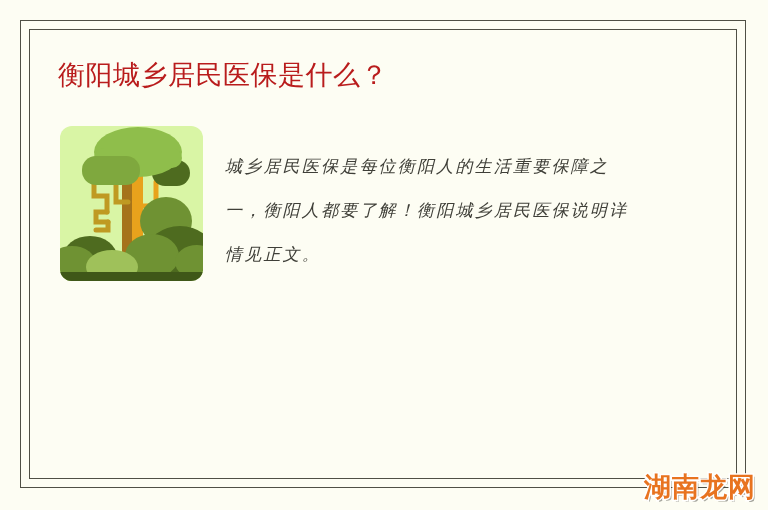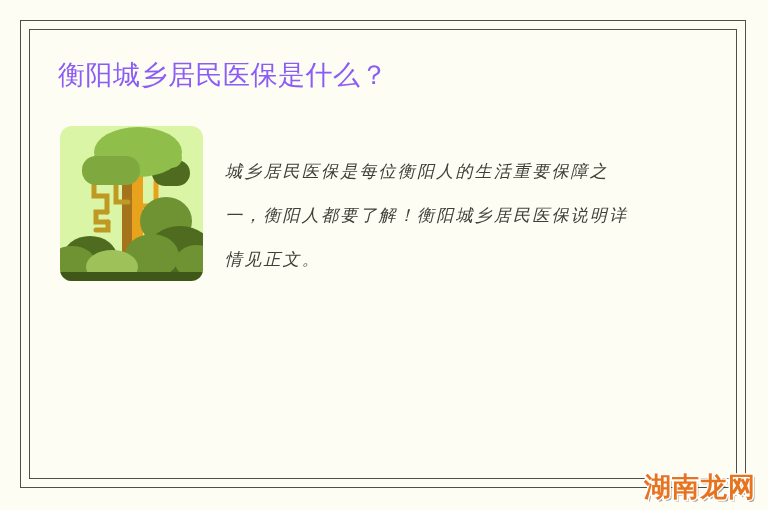--- a/index.html
+++ b/index.html
@@ -42,31 +42,31 @@
     position: absolute;
     left: 40px;
     top: 40px;
     right: 40px;
     bottom: 40px;
   }
 
   .article-title {
     font-size: 27px;
     line-height: 34px;
-    color: #8b5cf6;
+    color: #b91c1c;
     letter-spacing: 0.5px;
     font-weight: 400;
     margin: 18px 0 0 18px;
     white-space: nowrap;
     font-family: "Liberation Sans", "DejaVu Sans", sans-serif;
   }
 
   .article-body {
     display: flex;
-    align-items: flex-end;
+    align-items: flex-start;
     margin: 34px 0 0 20px;
   }
 
   
   .thumb {
     position: relative;
     width: 143px;
     height: 155px;
     flex: 0 0 auto;
     margin-right: 22px;

